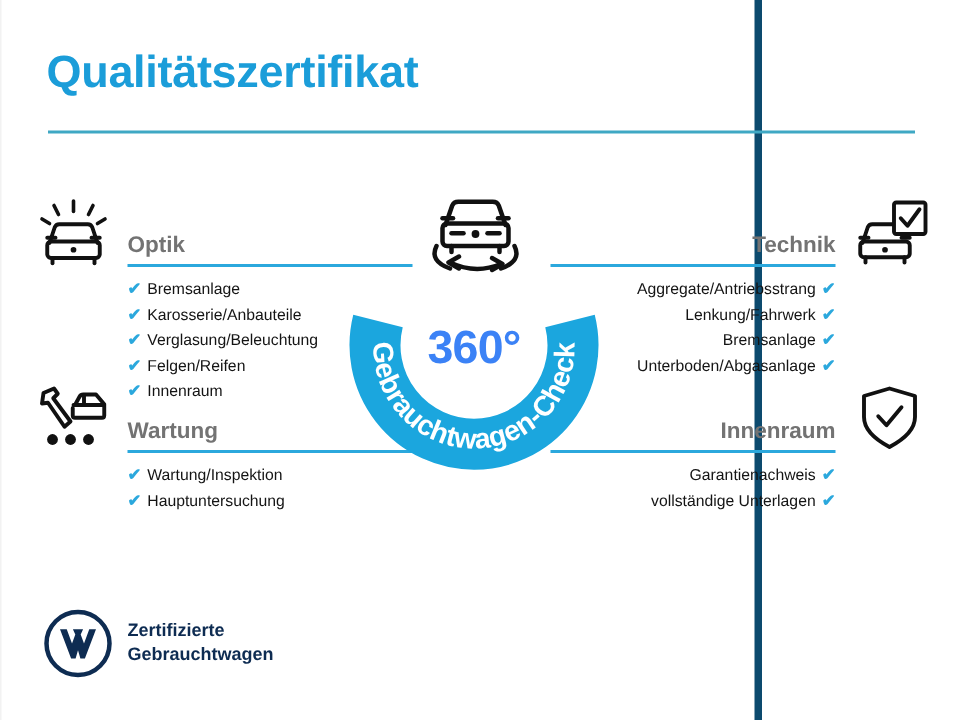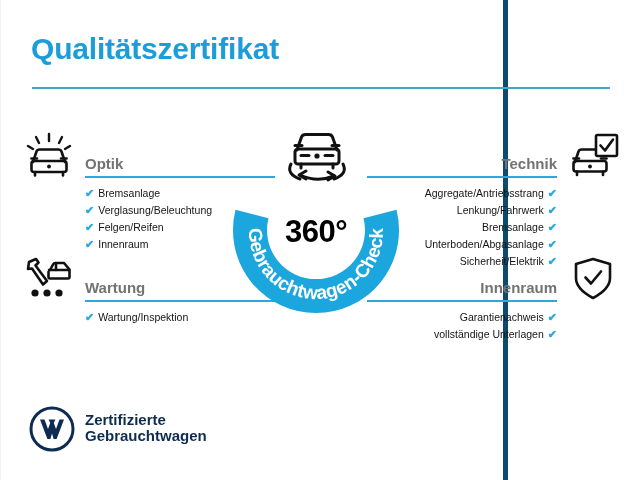--- a/index.html
+++ b/index.html
@@ -119,38 +119,38 @@
   }
   #badge-ring { position: absolute; left: 0; top: 22px; width: 186px; height: 168px; }
   #badge-car  { position: absolute; left: 55px; top: 0px;  width: 78px; height: 62px; }
   #badge-360 {
     position: absolute;
     left: 0; right: 0;
     top: 88px;
     text-align: center;
     font-size: 31px;
     font-weight: bold;
-    color: #000000;
+    color: #3b82f6;
     letter-spacing: -0.5px;
   }
 
   
   #footer-logo {
     position: absolute;
     left: 28px;
     top: 404px;
     width: 230px;
     height: 52px;
   }
   #vw-mark { position: absolute; left: 0; top: 2px; width: 46px; height: 46px; }
   #vw-text {
     position: absolute;
     left: 56px;
     top: 8px;
-    font-size: 15px;
+    font-size: 12px;
     font-weight: bold;
     color: #0e2c52;
     line-height: 16px;
     white-space: nowrap;
   }
 </style>
 </head>
 <body>
 
 <div id="page">
@@ -178,20 +178,21 @@
             <line x1="40" y1="40" x2="40" y2="43.5"></line>
           </g>
           <circle cx="26" cy="34.5" r="1.9" fill="#111111"></circle>
         </svg>
       </span>
       <span class="q-title">Optik</span>
       <span class="q-rule"></span>
     </div>
     <ul class="q-list">
       <li><span class="chk">✔</span><span>Bremsanlage</span></li>
+      <li><span class="chk">✔</span><span>Karosserie/Anbauteile</span></li>
       <li><span class="chk">✔</span><span>Verglasung/Beleuchtung</span></li>
       <li><span class="chk">✔</span><span>Felgen/Reifen</span></li>
       <li><span class="chk">✔</span><span>Innenraum</span></li>
     </ul>
   </div>
 
   <div class="quad right row1">
     <div class="quad-head">
       <span class="q-icon">
         <svg viewBox="0 0 52 46" width="52" height="46">
@@ -209,21 +210,20 @@
         </svg>
       </span>
       <span class="q-title">Technik</span>
       <span class="q-rule"></span>
     </div>
     <ul class="q-list">
       <li><span>Aggregate/Antriebsstrang</span><span class="chk">✔</span></li>
       <li><span>Lenkung/Fahrwerk</span><span class="chk">✔</span></li>
       <li><span>Bremsanlage</span><span class="chk">✔</span></li>
       <li><span>Unterboden/Abgasanlage</span><span class="chk">✔</span></li>
-      <li><span>Sicherheit/Elektrik</span><span class="chk">✔</span></li>
     </ul>
   </div>
 
   <div class="quad left row2">
     <div class="quad-head">
       <span class="q-icon">
         <svg viewBox="0 0 52 46" width="52" height="46">
           <g fill="none" stroke="#111111" stroke-width="2.6" stroke-linejoin="round" stroke-linecap="round">
             <path d="M6 6 L13 3 L15.5 6.5 L12.5 9.5 L24 25 L20 28.5 L9 12.5 L5 13 Z"></path>
             <path d="M27 14 L30 8.5 Q30.8 7 32.5 7 L41 7 L46.5 13.5 L46.5 21 Q46.5 22.5 45 22.5 L27 22.5 Q25.5 22.5 25.5 21 L25.5 16"></path>
@@ -233,20 +233,21 @@
           <circle cx="12" cy="37" r="3.6" fill="#111111"></circle>
           <circle cx="24" cy="37" r="3.6" fill="#111111"></circle>
           <circle cx="36" cy="37" r="3.6" fill="#111111"></circle>
         </svg>
       </span>
       <span class="q-title">Wartung</span>
       <span class="q-rule"></span>
     </div>
     <ul class="q-list">
       <li><span class="chk">✔</span><span>Wartung/Inspektion</span></li>
+      <li><span class="chk">✔</span><span>Hauptuntersuchung</span></li>
     </ul>
   </div>
 
   <div class="quad right row2">
     <div class="quad-head">
       <span class="q-icon">
         <svg viewBox="0 0 52 46" width="52" height="46">
           <path d="M26 3 L43 8 L43 22 Q43 33 26 42 Q9 33 9 22 L9 8 Z" fill="none" stroke="#111111" stroke-width="2.6" stroke-linejoin="round"></path>
           <path d="M18.5 21.5 L24 27.5 L34 15.5" fill="none" stroke="#111111" stroke-width="2.6" stroke-linecap="round" stroke-linejoin="round"></path>
         </svg>

